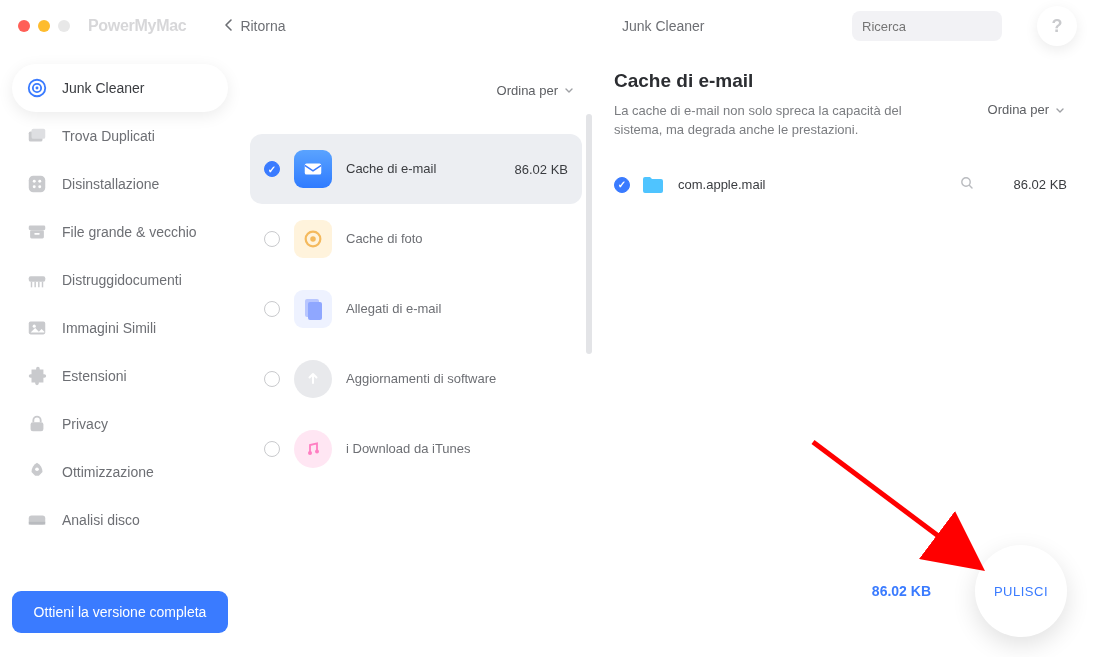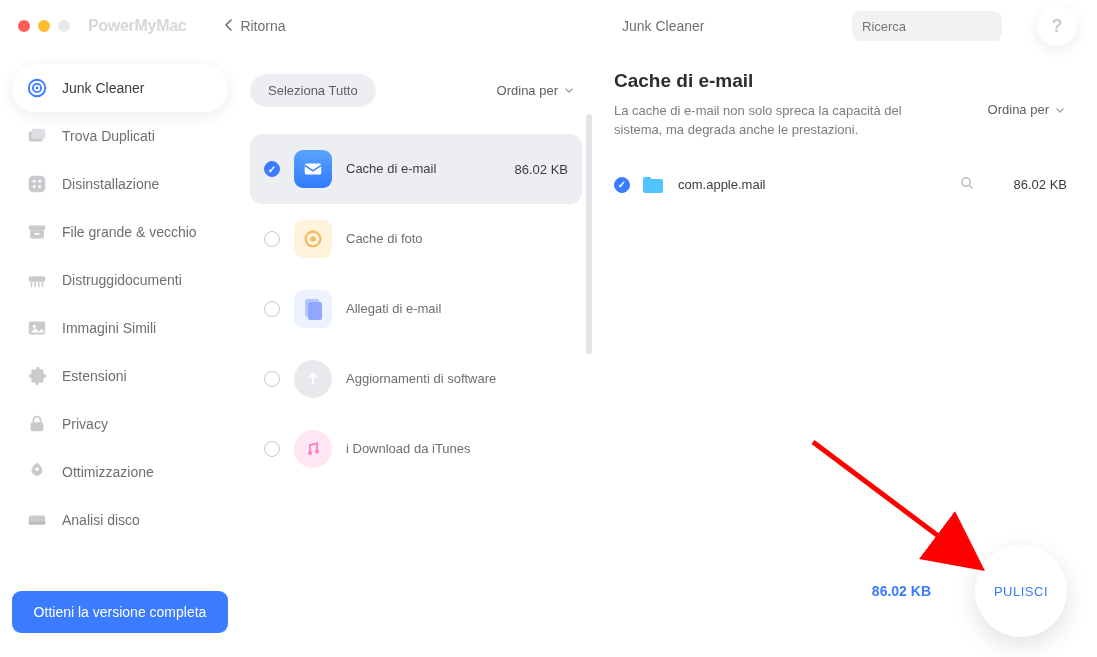--- a/index.html
+++ b/index.html
@@ -186,21 +186,20 @@
               <rect x="3" y="14" width="18" height="3" fill="#b9bbbf"></rect>
             </svg>
         </span>
         <span>Analisi disco</span>
       </div>
       <button class="cta">Ottieni la versione completa</button>
     </div>
 
     <div class="col2">
       <div class="col2-head">
-        <div class="select-all">Seleziona Tutto</div>
         <div class="sort-by">
           <span>Ordina per</span>
           <svg width="14" height="14" viewBox="0 0 14 14" style="margin-left:4px">
               <path d="M4 6l3 3 3-3" stroke="#9fa1a5" stroke-width="1.4" fill="none" stroke-linecap="round" stroke-linejoin="round"></path>
             </svg>
         </div>
       </div>
 
       <div class="cat-list">
         <div class="cat-item selected">

